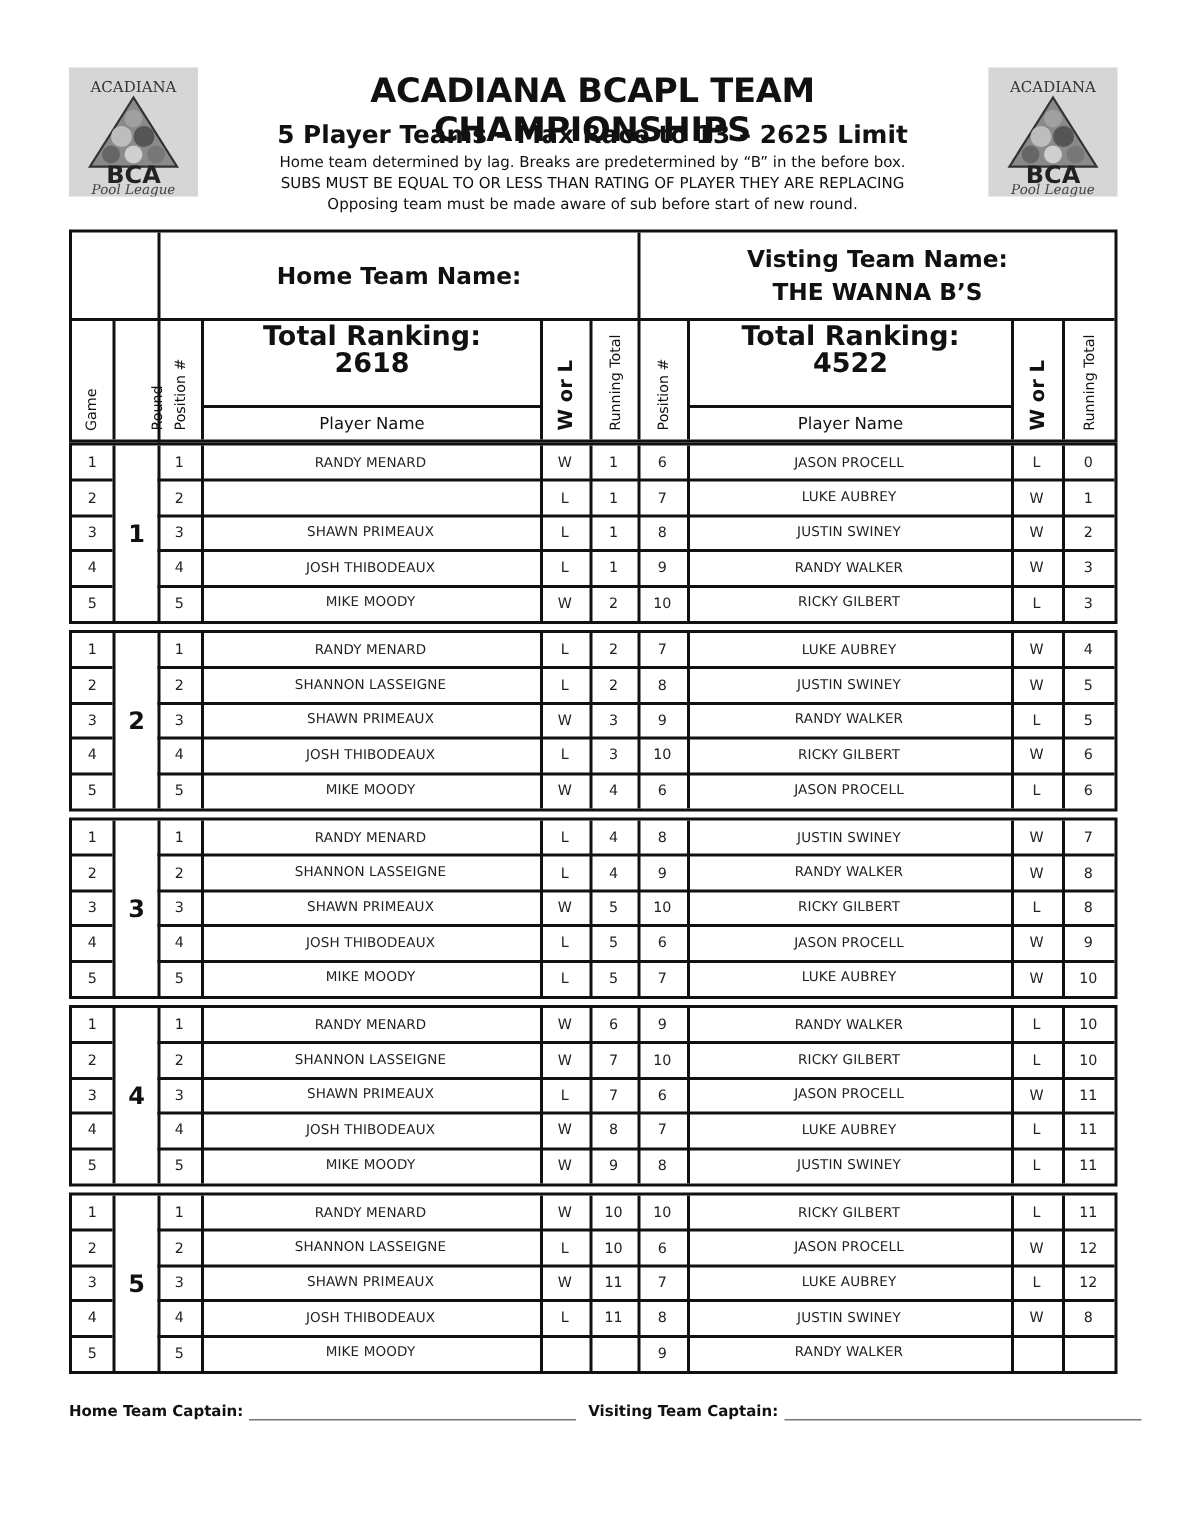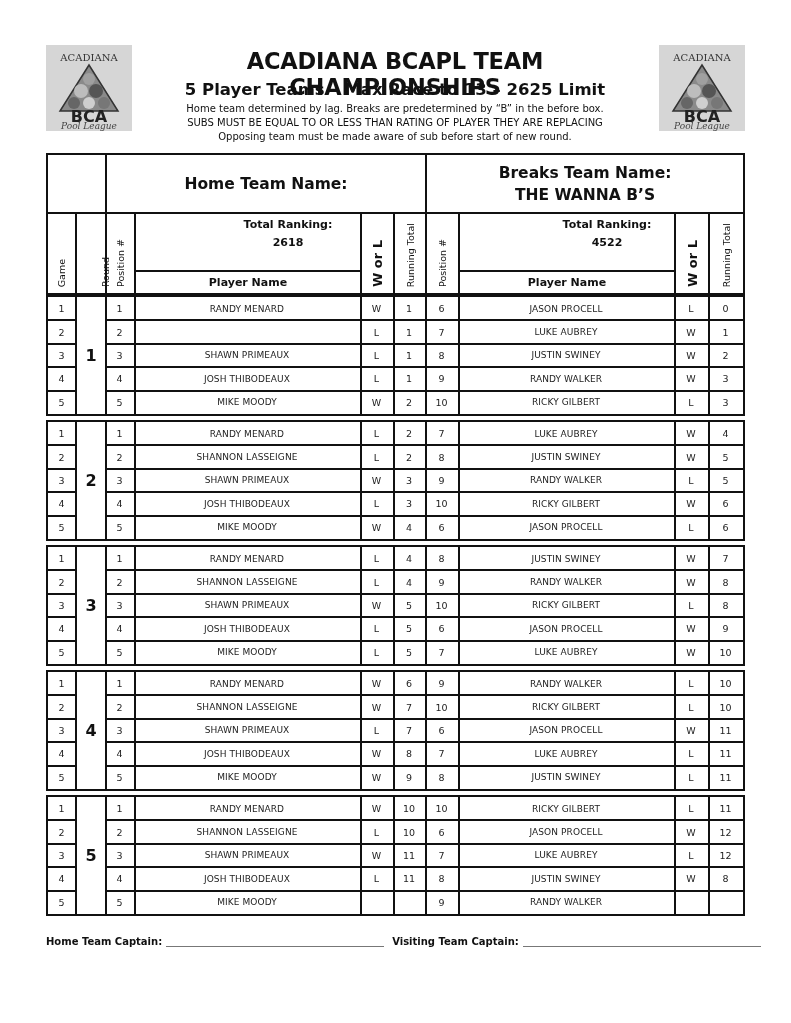--- a/index.html
+++ b/index.html
@@ -12,22 +12,22 @@
   .subtitle { position: absolute; left: 140px; width: 510px; top: 80px; text-align: center; font-weight: bold; font-size: 16.5px; }
   .note { position: absolute; left: 140px; width: 510px; text-align: center; font-size: 10px; }
   .note1 { top: 103px; } .note2 { top: 117px; } .note3 { top: 131px; }
 
   .sheet { position: absolute; left: 46px; top: 153px; width: 699px; }
   .hdr { position: relative; height: 142px; border: 2px solid #111; box-sizing: border-box; }
   .cell { position: absolute; box-sizing: border-box; display: flex; align-items: center; justify-content: center; text-align: center; }
   .vline { position: absolute; top: 0; bottom: 0; width: 2px; background: #111; }
   .hline { position: absolute; height: 2px; background: #111; }
   .team-title { font-weight: bold; font-size: 15.5px; line-height: 22px; flex-direction: column; }
-  .rank { font-weight: bold; font-size: 11px; line-height: 18px; flex-direction: column; justify-content: flex-start; padding-top: 2px; margin-left: 40px; }
-  .pname-h { font-weight: bold; font-size: 11px; }
+  .rank { font-weight: bold; font-size: 18px; line-height: 18px; flex-direction: column; justify-content: flex-start; padding-top: 2px; }
+  .pname-h { font-weight: normal; font-size: 11px; }
   .rot { writing-mode: vertical-rl; transform: rotate(180deg); font-size: 9.5px; white-space: nowrap; }
   .rot-b { writing-mode: vertical-rl; transform: rotate(180deg); font-size: 13px; font-weight: bold; white-space: nowrap; }
 
   .round { position: relative; border: 2px solid #111; box-sizing: border-box; margin-top: 0; }
   .round + .round { margin-top: 4px; }
   .row { position: absolute; left: 0; right: 0; height: 23.4px; }
   .row .c { position: absolute; top: 0; bottom: 0; display: flex; align-items: center; justify-content: center; font-size: 9.5px; color: #222; }
   .row .nm { font-size: 9px; letter-spacing: 0.1px; }
   .round-num { position: absolute; top: 0; bottom: 0; display: flex; align-items: center; justify-content: center; font-weight: bold; font-size: 16px; }
 
@@ -88,21 +88,21 @@
     <div class="vline" style="left:660px;top:57px;"></div>
 
     <div class="hline" style="left:0;right:0;top:57px;"></div>
     <div class="hline" style="left:86px;width:228px;top:115px;"></div>
     <div class="hline" style="left:410px;width:218px;top:115px;"></div>
 
     <div class="cell team-title" style="left:59px;width:318px;top:0;height:57px;">
       <span>Home Team Name:</span>
     </div>
     <div class="cell team-title" style="left:379px;width:316px;top:0;height:57px;">
-      <span>Breaks Team Name:</span>
+      <span>Visting Team Name:</span>
       <span>THE WANNA B’S</span>
     </div>
 
     <div class="cell" style="left:0;width:27px;top:59px;height:79px;align-items:flex-end;padding-bottom:6px;">
         <span class="rot">Game</span>
       </div>
     <div class="cell" style="left:29px;width:57px;top:59px;height:79px;align-items:flex-end;padding-bottom:6px;">
         <span class="rot">Round</span>
       </div>
     <div class="cell" style="left:59px;width:27px;top:59px;height:79px;align-items:flex-end;padding-bottom:6px;">

